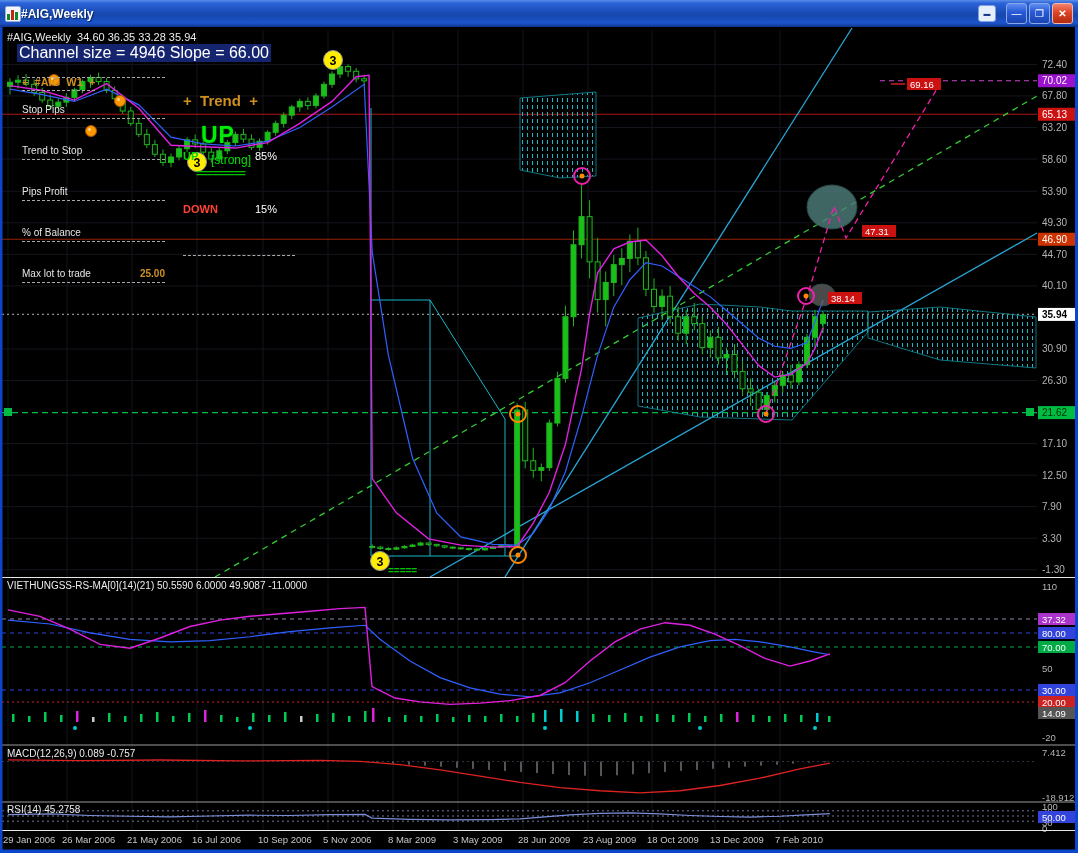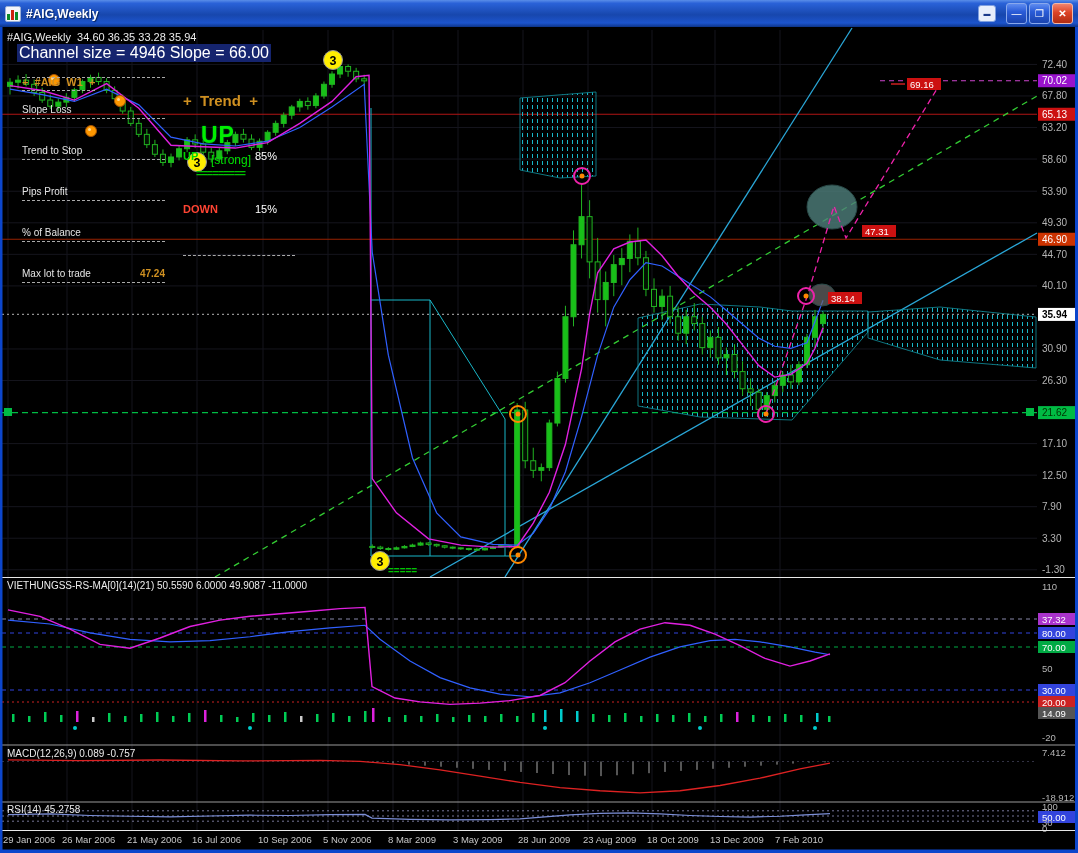--- a/index.html
+++ b/index.html
@@ -1,20 +1,20 @@
 <!DOCTYPE html>
 <html><head>
 <meta charset="utf-8">
 <style>
   *{margin:0;padding:0;box-sizing:border-box}
   html,body{background:#3a3a3a}
   body{font-family:"Liberation Sans",sans-serif}
   .window{position:relative;width:1078px;height:853px;background:#000;overflow:hidden}
   #main-svg{position:absolute;left:0;top:0;z-index:1}
-  .titlebar{position:absolute;z-index:10;left:0;top:0;width:1078px;height:27px;display:flex;align-items:center;gap:5px;padding:0 5px;
+  .titlebar{position:absolute;z-index:10;left:0;top:0;width:1078px;height:27px;display:flex;align-items:center;padding:0 5px;
     background:linear-gradient(180deg,#5a8ee8 0%,#2a62d8 12%,#1747ad 55%,#1c54cd 85%,#0d3487 100%);}
   .app-icon{width:16px;height:16px;background:#f4f6fb;border:1px solid #9ab0d8;border-radius:2px;display:flex;align-items:flex-end;gap:1px;padding:1px}
   .app-icon span{display:block;width:3px}
   .title-text{color:#fff;font-size:12px;font-weight:bold;text-shadow:1px 1px 1px #08245e;flex:1}
   .tb-buttons{display:flex;gap:2px;align-items:center}
   .tb-btn{width:21px;height:21px;border-radius:3px;color:#fff;font-size:10px;line-height:19px;text-align:center;cursor:default;
     background:linear-gradient(180deg,#5f8cf0 0%,#2a5cd8 40%,#1a44b0 100%);border:1px solid #89a8ec}
   .tb-btn.pale{width:18px;height:17px;background:#e7eefb;border:1px solid #7e9fe0;color:#1a3a8a;font-size:7px;line-height:15px;margin-right:8px}
   .tb-btn.close{background:linear-gradient(180deg,#f0836d 0%,#dd4426 45%,#b02c12 100%);border:1px solid #f0b8a8;font-weight:bold}
   .overlay{position:absolute;z-index:5;white-space:pre}
@@ -554,38 +554,38 @@
       <span class="v">85%</span>
     </div>
     <div class="trend-row">
       <span class="down">DOWN</span>
       <span class="v">15%</span>
     </div>
   </div>
 
   <div class="overlay left-panel">
     <div class="lp-row">
-      <span>Slope Loss</span>
+      <span>Stop Pips</span>
       <span class="val"></span>
     </div>
     <div class="lp-row">
       <span>Trend to Stop</span>
       <span class="val"></span>
     </div>
     <div class="lp-row">
       <span>Pips Profit</span>
       <span class="val"></span>
     </div>
     <div class="lp-row">
       <span>% of Balance</span>
       <span class="val"></span>
     </div>
     <div class="lp-row">
       <span>Max lot to trade</span>
-      <span class="val">47.24</span>
+      <span class="val">25.00</span>
     </div>
   </div>
 
   <div class="overlay signal-big">UP</div>
   <div class="overlay signal-qual">[strong]</div>
   <div class="overlay signal-underline">=========</div>
 
   <div class="overlay p-title p1-title">VIETHUNGSS-RS-MA[0](14)(21) 50.5590 6.0000 49.9087 -11.0000</div>
   <div class="overlay p-title p2-title">MACD(12,26,9) 0.089 -0.757</div>
   <div class="overlay p-title p3-title">RSI(14) 45.2758</div>

